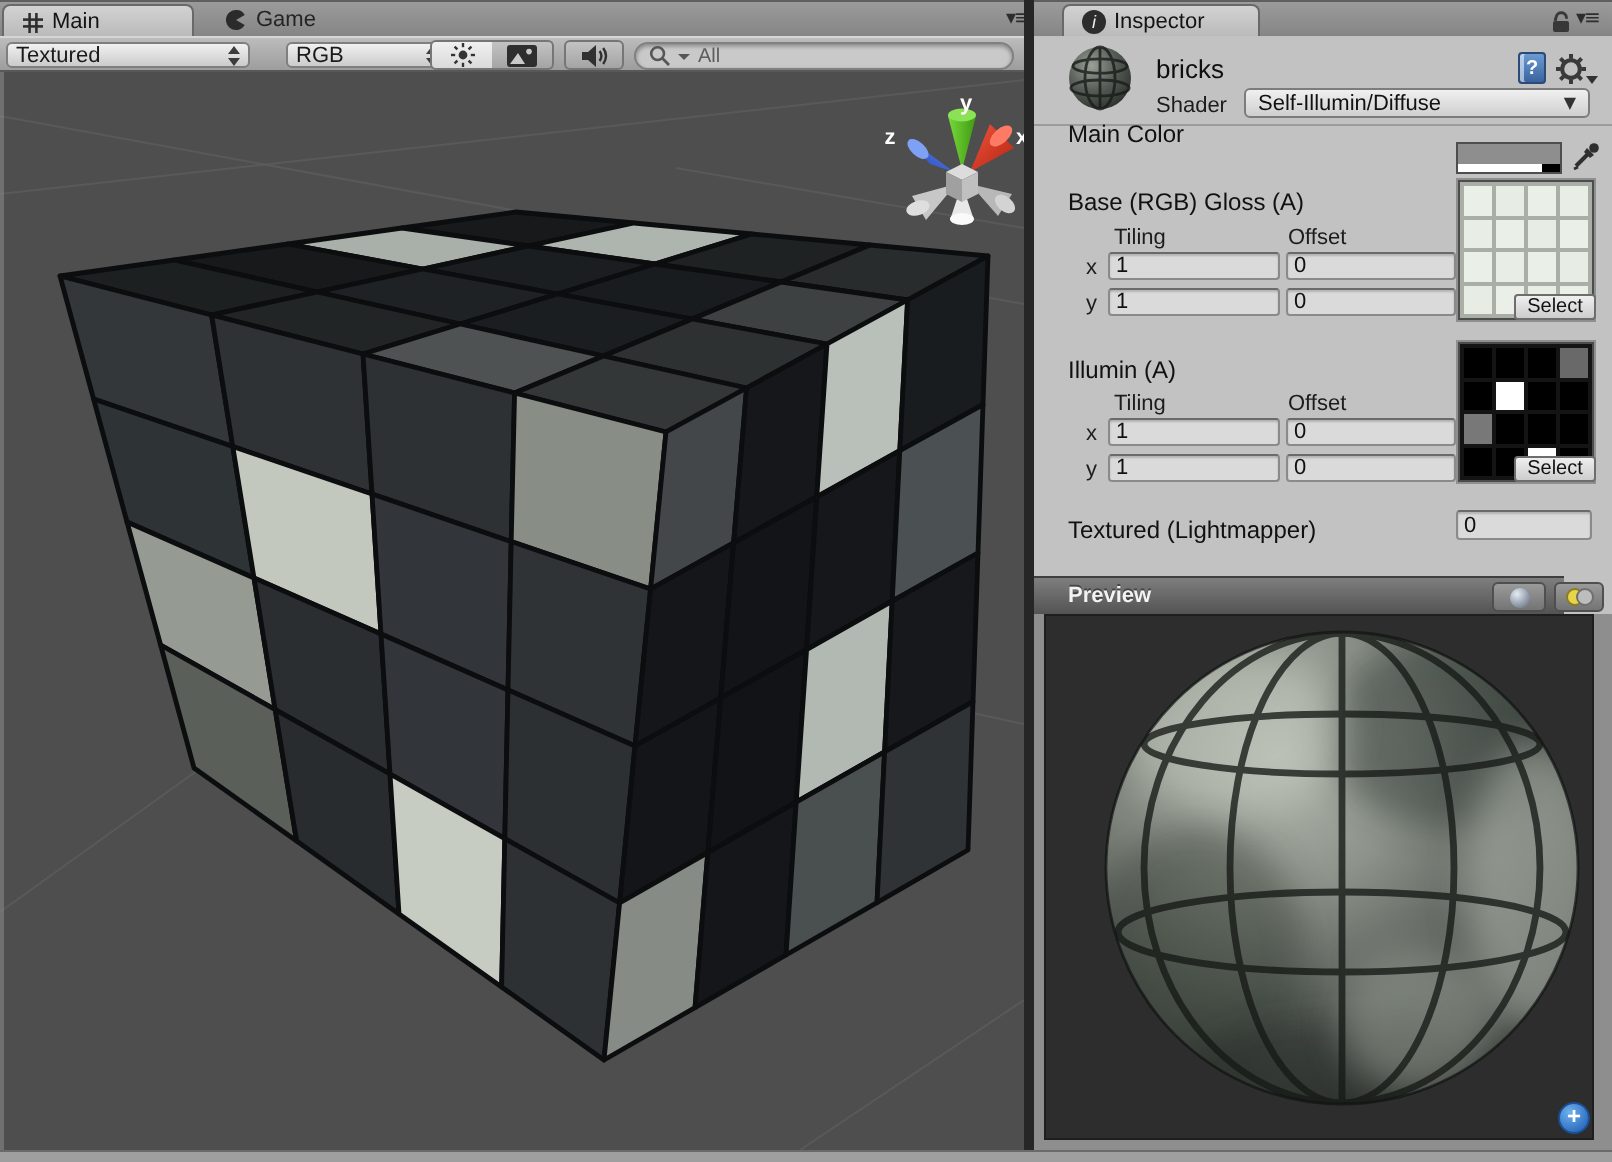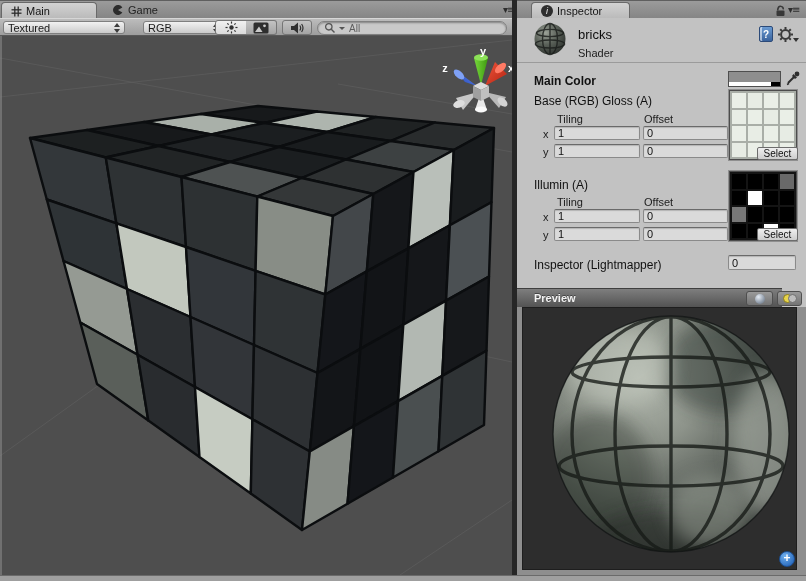--- a/index.html
+++ b/index.html
@@ -323,23 +323,27 @@
             <line x1="13.6" y1="8.5" x2="16" y2="8.5"></line>
           <line x1="3.2" y1="3.2" x2="4.9" y2="4.9"></line>
             <line x1="12.1" y1="12.1" x2="13.8" y2="13.8"></line>
           <line x1="3.2" y1="13.8" x2="4.9" y2="12.1"></line>
             <line x1="12.1" y1="4.9" x2="13.8" y2="3.2"></line>
         </g>
         <circle cx="8.5" cy="8.5" r="1.6" fill="#c2c2c2" stroke="none"></circle>
       </svg>
       <span class="gear-caret"></span>
       <span style="position:absolute;left:61px;top:29px;font-size:11px;color:#1c1c1c;">Shader</span>
-    </div>
-
-    <span class="lbl" style="left:17px;top:56px;font-weight:bold;">Main Color</span>
+      <div id="shader-dd">
+        <span>Self-Illumin/Diffuse</span>
+        <span class="car">▼</span>
+      </div>
+    </div>
+
+    <span class="lbl" style="left:17px;top:42px;">Main Color</span>
     <div id="color-swatch">
       <span class="c"></span>
       <span class="a">
           <i></i>
         </span>
     </div>
     <svg width="16" height="16" viewBox="0 0 16 16" style="position:absolute;left:268px;top:52px;">
       <line x1="3" y1="13" x2="9.5" y2="6.5" stroke="#2f2f2f" stroke-width="2"></line>
       <polygon points="8.5,4 12,7.5 10,9 7,6" fill="#2f2f2f"></polygon>
       <circle cx="12" cy="4" r="2.4" fill="#2f2f2f"></circle>
@@ -405,21 +409,21 @@
     </div>
     <span class="slbl" style="left:40px;top:178px;">Tiling</span>
     <span class="slbl" style="left:127px;top:178px;">Offset</span>
     <span class="slbl" style="left:26px;top:193px;">x</span>
     <input class="field" style="left: 37px; top: 191px; width: 86px;" value="1">
     <input class="field" style="left: 126px; top: 191px; width: 85px;" value="0">
     <span class="slbl" style="left:26px;top:211px;">y</span>
     <input class="field" style="left: 37px; top: 209px; width: 86px;" value="1">
     <input class="field" style="left: 126px; top: 209px; width: 85px;" value="0">
 
-    <span class="lbl" style="left:17px;top:240px;">Inspector (Lightmapper)</span>
+    <span class="lbl" style="left:17px;top:240px;">Textured (Lightmapper)</span>
     <input class="field" style="left: 211px; top: 237px; width: 68px; height: 15px;" value="0">
 
     <div id="preview-bar">
       <span class="t">Preview</span>
       <div class="pbtn" style="left:229px;width:27px;">
         <span class="ball"></span>
       </div>
       <div class="pbtn" style="left:260px;width:25px;">
         <span class="dotY"></span>
         <span class="dotG"></span>

